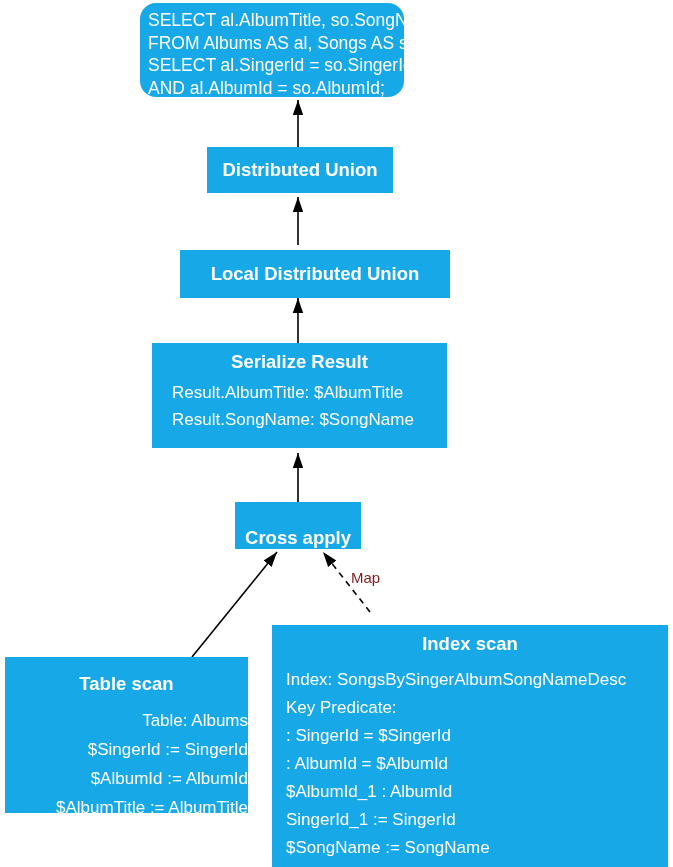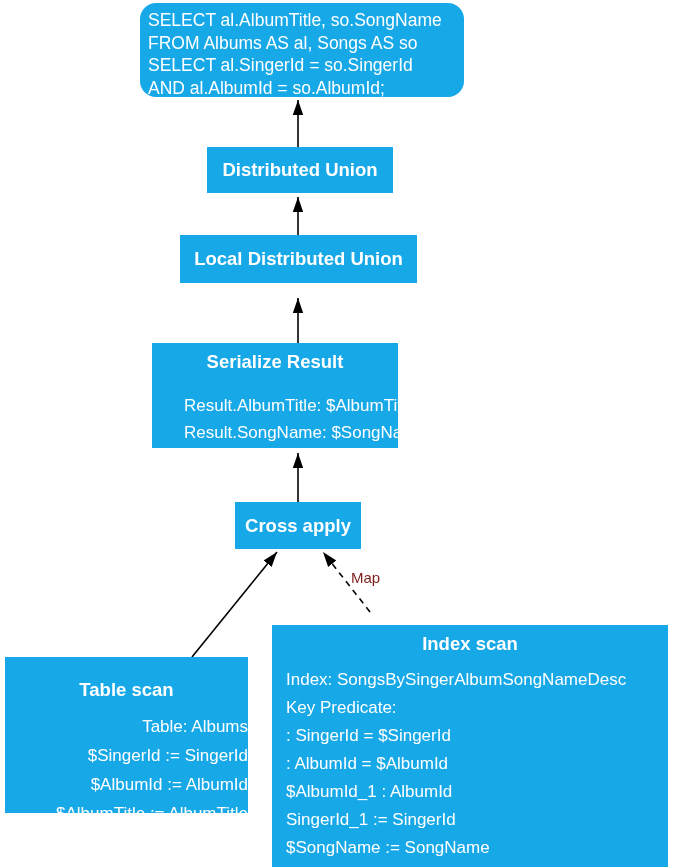--- a/index.html
+++ b/index.html
@@ -17,33 +17,33 @@
     box-sizing:border-box;
   }
   .node-title {
     font-weight:bold; text-align:center; font-size:18.5px; line-height:22px;
     white-space:nowrap;
   }
   .title-only { display:flex; align-items:center; justify-content:center; }
   .node-lines div { font-size:17px; white-space:nowrap; }
 
   
-  #query { left:140px; top:3px; width:324px; height:94px; border-radius:16px; padding:6px 0 0 8px; }
+  #query { left:140px; top:3px; width:264px; height:94px; border-radius:16px; padding:6px 0 0 8px; }
   #query .qline { font-size:17.5px; line-height:22.5px; white-space:nowrap; }
 
   #distributed-union { left:207px; top:147px; width:186px; height:46px; }
-  #local-distributed-union { left:180px; top:235px; width:237px; height:48px;align-items:center; }
+  #local-distributed-union { left:180px; top:250px; width:270px; height:48px;align-items:center; }
 
-  #serialize-result { left:152px; top:343px; width:246px; height:105px; padding-top:8px; }
-  #serialize-result .node-lines { margin-top:19px; padding-left:32px; }
+  #serialize-result { left:152px; top:343px; width:295px; height:105px; padding-top:8px; }
+  #serialize-result .node-lines { margin-top:6px; padding-left:20px; }
   #serialize-result .node-lines div { line-height:27px; }
 
-  #cross-apply { left:235px; top:502px; width:126px; height:47px; }
+  #cross-apply { left:235px; top:502px; width:126px; height:47px;align-items:flex-end; }
 
-  #table-scan { left:5px; top:657px; width:243px; height:156px; padding-top:22px; }
+  #table-scan { left:5px; top:657px; width:243px; height:156px; padding-top:16px; }
   #table-scan .node-lines { margin-top:11px; padding-left:15px; }
   #table-scan .node-lines div { line-height:29px;text-align:right; }
 
   #index-scan { left:272px; top:625px; width:396px; height:245px; padding-top:8px; }
   #index-scan .node-lines { margin-top:11px; padding-left:14px; }
   #index-scan .node-lines div { line-height:28px; }
 
   .map-label {
     position:absolute; left:351px; top:569px; color:#7f1d1d; font-size:15px; line-height:18px;
   }

